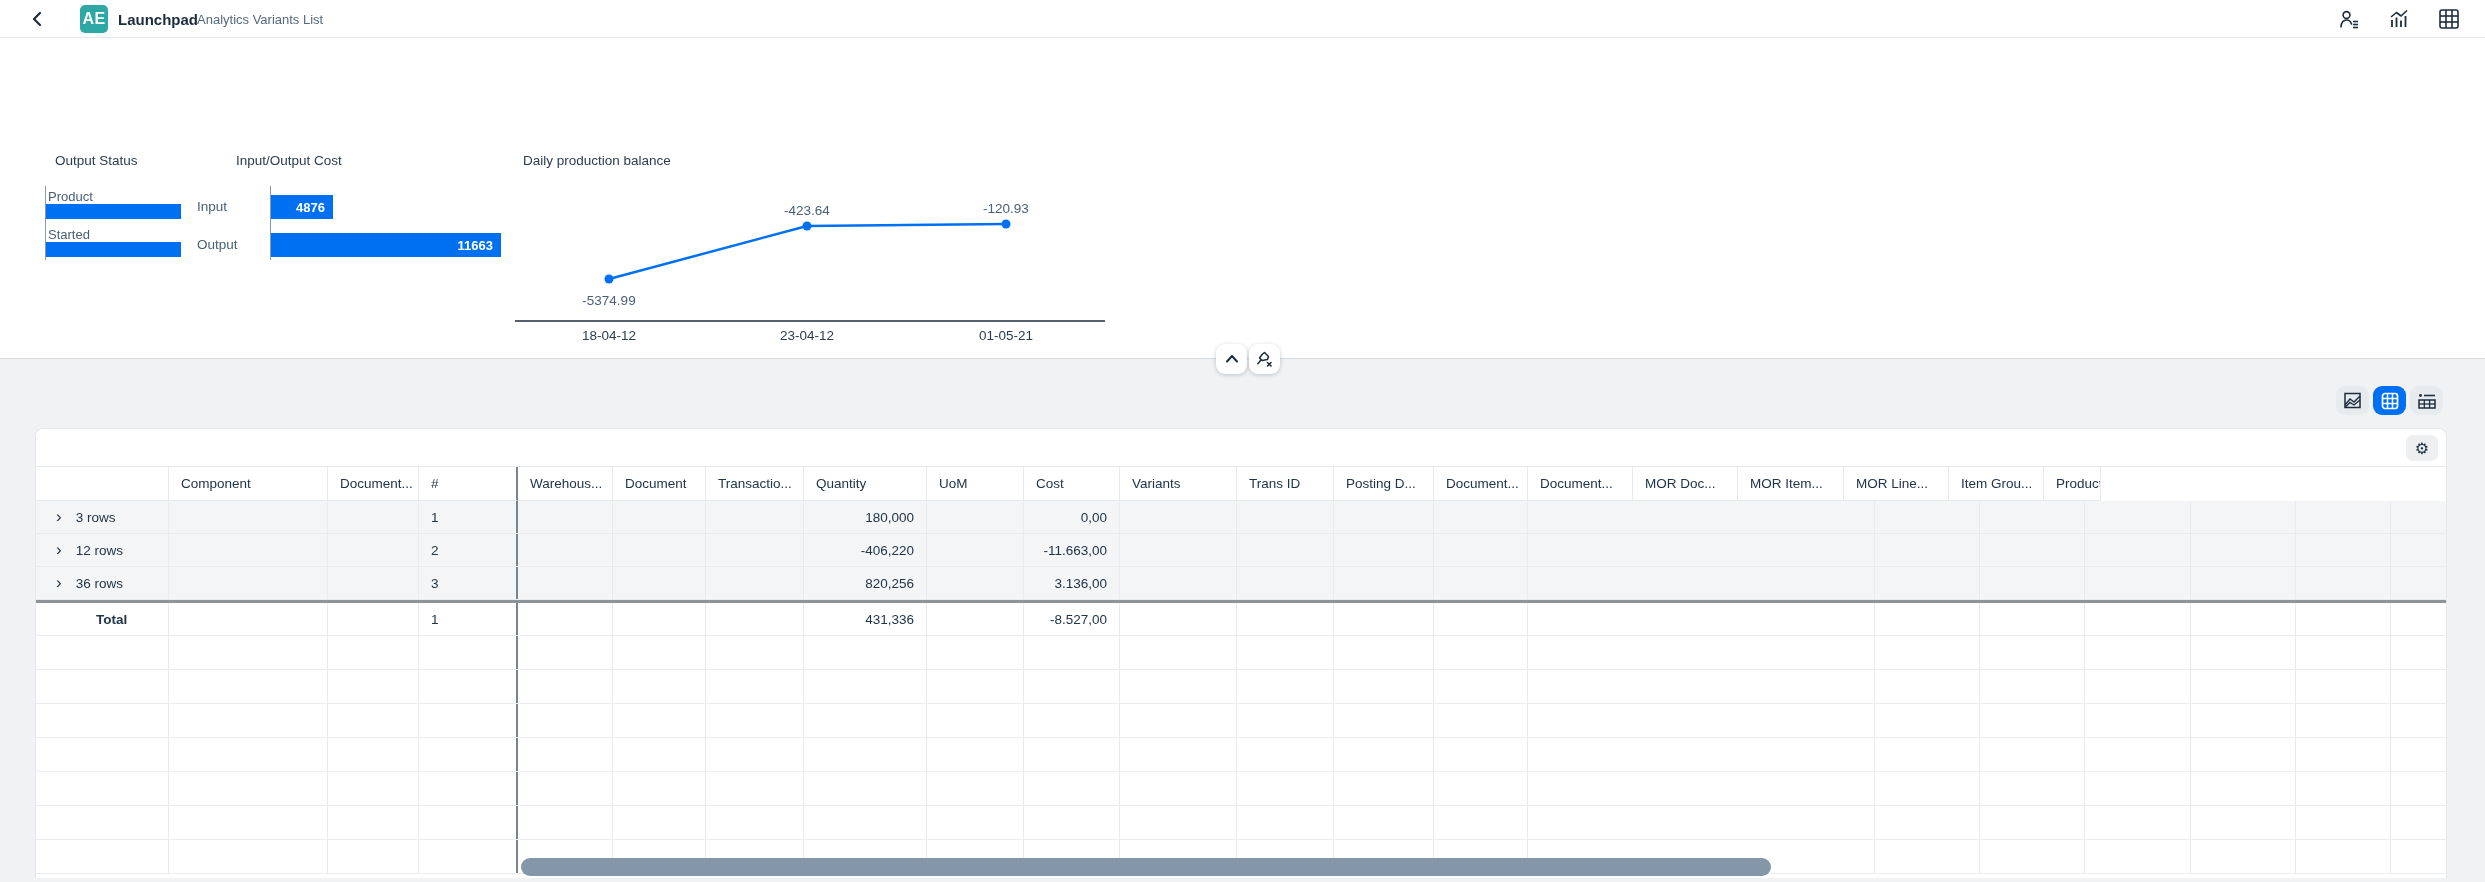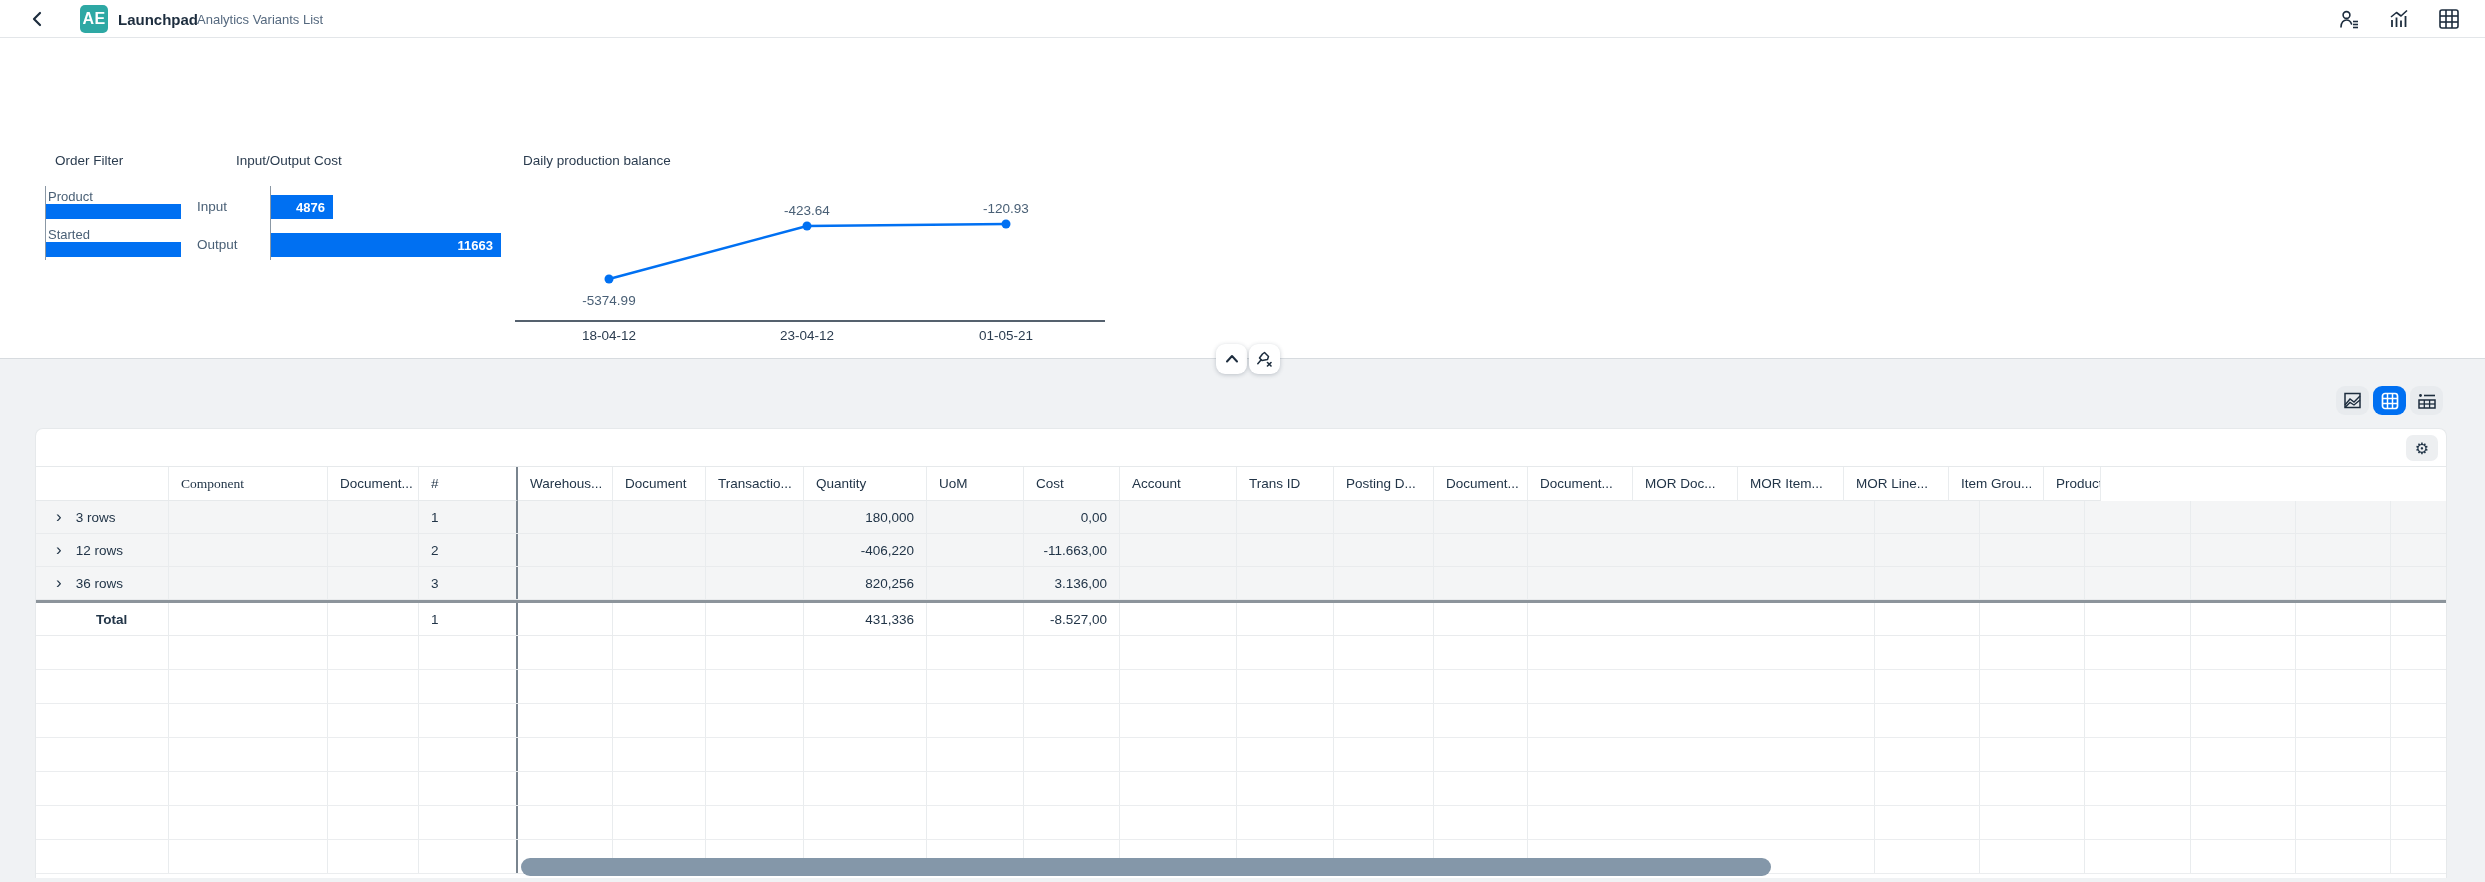--- a/index.html
+++ b/index.html
@@ -145,21 +145,21 @@
     <svg class="ic" width="20" height="18" viewBox="0 0 20 18">
       <rect x="4" y="2" width="13" height="3.6" rx="1.8" fill="none" stroke="#1d2d3e" stroke-width="1.5"></rect>
       <rect x="2" y="7.2" width="9" height="3.6" rx="1.8" fill="none" stroke="#1d2d3e" stroke-width="1.5"></rect>
       <rect x="6" y="12.4" width="12" height="3.6" rx="1.8" fill="none" stroke="#1d2d3e" stroke-width="1.5"></rect>
     </svg>
   </button>
 </div>
 
 <div class="filters">
 
-  <div class="chart-title" style="left:55px; top:115px;">Order Filter</div>
+  <div class="chart-title" style="left:55px; top:115px;">Output Status</div>
   <div class="micro-axis-v" style="left:45px; top:148px; height:74px;"></div>
   <div class="micro-label" style="left:48px; top:151px;">Product</div>
   <div class="micro-bar" style="left:46px; top:166px; width:135px;"></div>
   <div class="micro-label" style="left:48px; top:189px;">Started</div>
   <div class="micro-bar" style="left:46px; top:204px; width:135px;"></div>
 
   <div class="chart-title" style="left:204px; top:115px;margin-left:32px;">Input/Output Cost</div>
   <div class="micro-axis-v" style="left:270px; top:148px; height:74px;"></div>
   <div class="io-label" style="left:197px; top:161px;">Input</div>
   <div class="io-bar" id="io-bar-0" style="left: 271px; top: 157px; width: 62px;">
@@ -234,30 +234,30 @@
 
 <div class="panel">
   <div class="panel-toolbar">
     <div class="gear-btn">
       <span>⚙</span>
     </div>
   </div>
   <div class="thead" id="thead">
       <div class="trow">
         <div class="tcell" style="width: 133px;"></div>
-        <div class="tcell" style="width: 159px; font-family: Liberation Serif, serif;">Component</div>
+        <div class="tcell" style="width: 159px;">Component</div>
         <div class="tcell" style="width: 91px;">Document...</div>
         <div class="tcell frozen" style="width: 99px;">#</div>
         <div class="tcell" style="width: 95px;">Warehous...</div>
         <div class="tcell" style="width: 93px;">Document</div>
         <div class="tcell" style="width: 98px;">Transactio...</div>
         <div class="tcell" style="width: 123px;">Quantity</div>
         <div class="tcell" style="width: 97px;">UoM</div>
         <div class="tcell" style="width: 96px;">Cost</div>
-        <div class="tcell" style="width: 117px;">Account</div>
+        <div class="tcell" style="width: 117px;">Variants</div>
         <div class="tcell" style="width: 97px;">Trans ID</div>
         <div class="tcell" style="width: 100px;">Posting D...</div>
         <div class="tcell" style="width: 94px;">Document...</div>
         <div class="tcell" style="width: 105px;">Document...</div>
         <div class="tcell" style="width: 105px;">MOR Doc...</div>
         <div class="tcell" style="width: 106px;">MOR Item...</div>
         <div class="tcell" style="width: 105px;">MOR Line...</div>
         <div class="tcell" style="width: 95px;">Item Grou...</div>
         <div class="tcell" style="width: 57px;">Product</div>
       </div>

